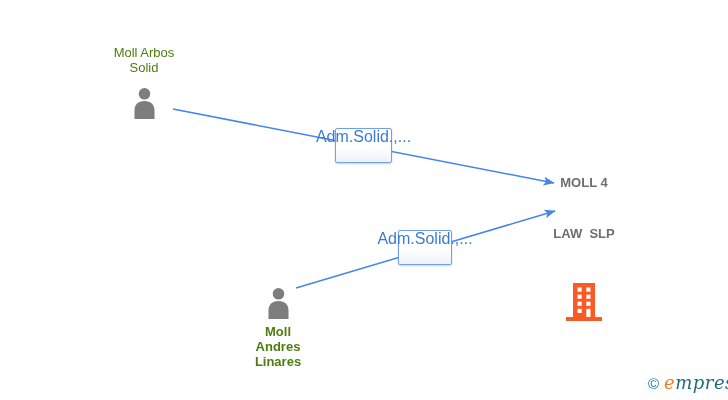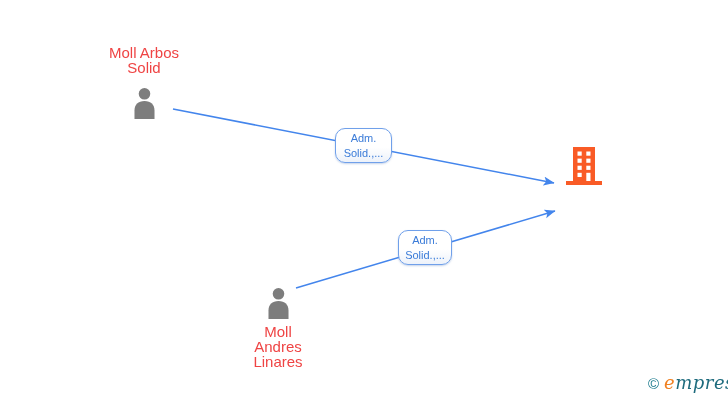--- a/index.html
+++ b/index.html
@@ -12,45 +12,45 @@
     font-family: "Liberation Sans", sans-serif;
   }
   .edges-svg { position: absolute; left: 0; top: 0; z-index: 1; }
   .node {
     position: absolute;
     z-index: 2;
     text-align: center;
     cursor: pointer;
   }
   .person-name {
-    font-size: 15px;
+    font-size: 13px;
     line-height: 15px;
-    color: #ef4444;
+    color: #4d7c0f;
   }
   .company-name {
     font-size: 13px;
     font-weight: bold;
     line-height: 17px;
     color: #6e6e6e;
     white-space: pre;
   }
   .node-icon { display: block; margin: 0 auto; }
   .edge-label {
     position: absolute;
     z-index: 3;
     background: linear-gradient(#ffffff 55%, #edf2fa);
     border: 1.5px solid #70a0ea;
-    border-radius: 10px;
+    border-radius: 2px;
     box-shadow: 0 1px 2px rgba(110, 145, 200, 0.4);
     color: #3a7bd8;
-    font-size: 11px;
+    font-size: 16px;
     line-height: 15px;
     text-align: center;
     display: flex;
-    flex-direction: column;
+    flex-direction: row;
     justify-content: center;
     cursor: pointer;
     box-sizing: border-box;
   }
   .logo {
     position: absolute;
     left: 648px;
     top: 372px;
     z-index: 2;
     display: flex;
@@ -90,33 +90,37 @@
     <div class="person-name">
       <div>Moll Arbos</div>
       <div>Solid</div>
     </div>
     <svg class="node-icon" style="margin-top:12px;" width="29" height="32" viewBox="0 0 28 31">
       <circle cx="14" cy="6.6" r="5.6" fill="#7d7d7d"></circle>
       <path d="M14,13.6 c-6.2,0 -9.7,3.5 -9.7,9.2 L4.3,31 L23.7,31 L23.7,22.8 C23.7,17.1 20.2,13.6 14,13.6 Z" fill="#7d7d7d"></path>
     </svg>
   </div>
 
-  <div class="node" style="left:218px; top:287px; width:120px;">
+  <div class="node" style="left:218px; top:287px; width:120px;font-weight:bold;">
     <svg class="node-icon" width="29" height="32" viewBox="0 0 28 31">
       <circle cx="14" cy="6.6" r="5.6" fill="#7d7d7d"></circle>
       <path d="M14,13.6 c-6.2,0 -9.7,3.5 -9.7,9.2 L4.3,31 L23.7,31 L23.7,22.8 C23.7,17.1 20.2,13.6 14,13.6 Z" fill="#7d7d7d"></path>
     </svg>
     <div class="person-name" style="margin-top:5px;">
       <div>Moll</div>
       <div>Andres</div>
       <div>Linares</div>
     </div>
   </div>
 
   <div class="node" style="left:524px; top:140px; width:120px;">
+    <div class="company-name">
+      <div>MOLL 4</div>
+      <div>LAW  SLP</div>
+    </div>
     <svg class="node-icon" style="margin-top:5px;" width="36" height="40" viewBox="0 0 36 40">
       <rect x="7" y="2" width="22" height="35" fill="#f95b26"></rect>
       <rect x="0" y="36" width="36" height="4" fill="#f95b26"></rect>
       <rect x="11.5" y="6.5" width="4.2" height="4.2" fill="#ffffff"></rect>
       <rect x="20.3" y="6.5" width="4.2" height="4.2" fill="#ffffff"></rect>
       <rect x="11.5" y="13.6" width="4.2" height="4.2" fill="#ffffff"></rect>
       <rect x="20.3" y="13.6" width="4.2" height="4.2" fill="#ffffff"></rect>
       <rect x="11.5" y="20.7" width="4.2" height="4.2" fill="#ffffff"></rect>
       <rect x="20.3" y="20.7" width="4.2" height="4.2" fill="#ffffff"></rect>
       <rect x="11.5" y="27.8" width="4.2" height="4.2" fill="#ffffff"></rect>

